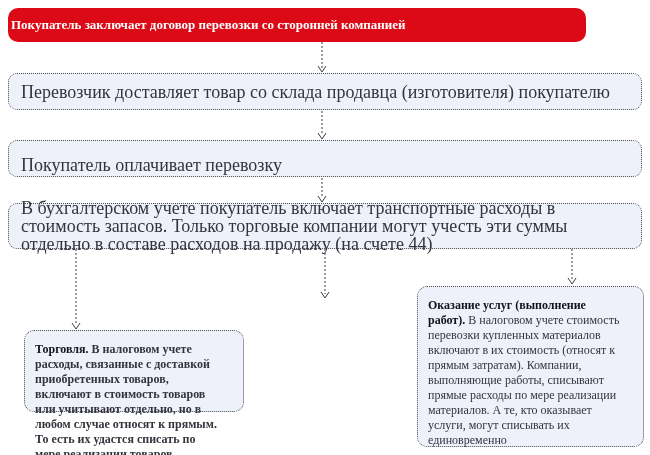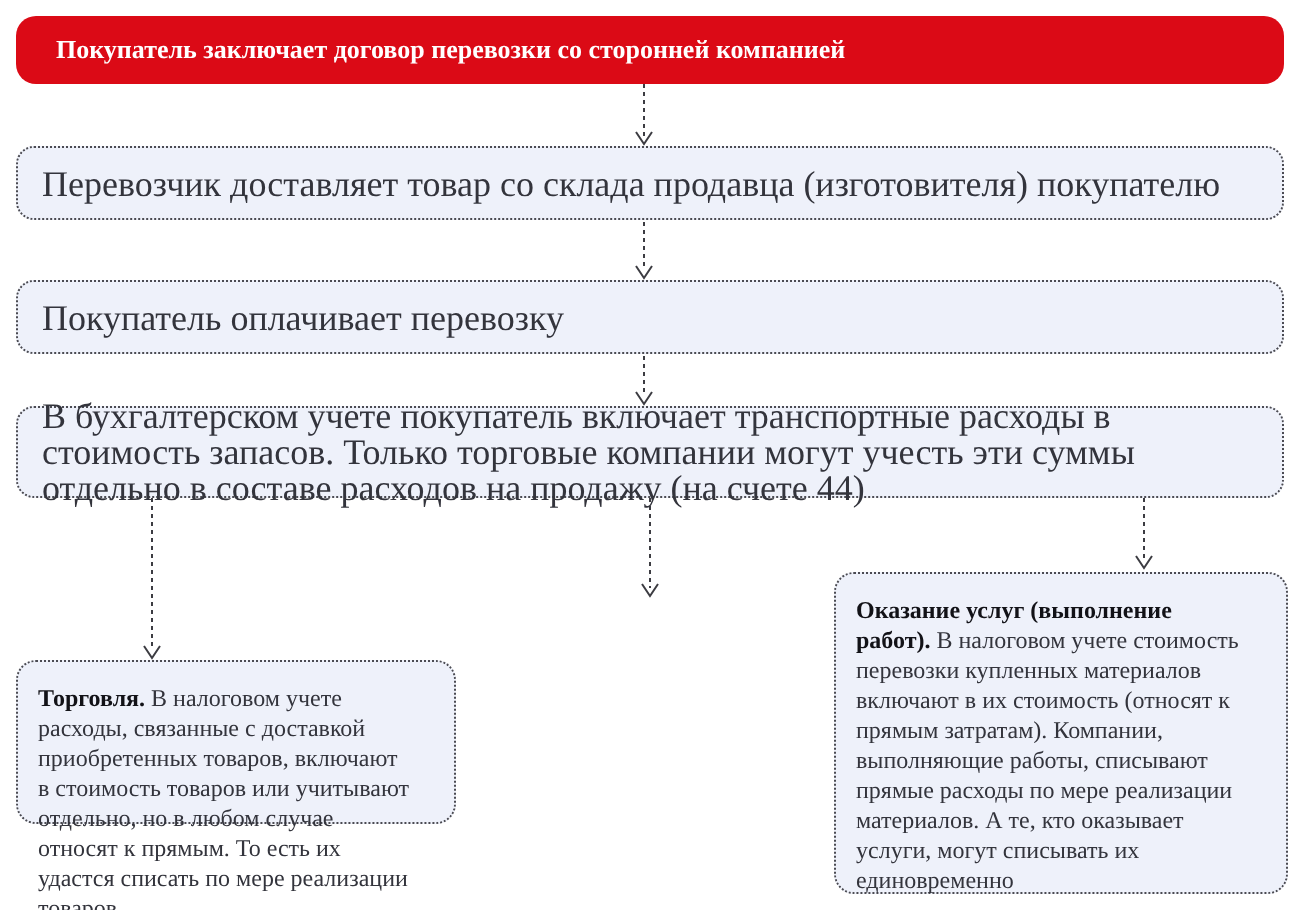--- a/index.html
+++ b/index.html
@@ -12,27 +12,27 @@
   }
   html,body{margin:0;padding:0;background:#ffffff;}
   #canvas{
     position:relative;
     width:650px;height:455px;
     background:#ffffff;
     font-family:"Liberation Serif","DejaVu Serif",serif;
     overflow:hidden;
   }
   .hdr{
-    position:absolute;left:8px;top:8px;width:634px;height:34px;
+    position:absolute;left:8px;top:8px;width:578px;height:34px;
     background:var(--header-bg);
     border-radius:10px;
     color:var(--header-text);
     font-weight:bold;font-size:13px;
     display:flex;align-items:center;
-    padding:0 20px;box-sizing:border-box;
+    padding:0 3px;box-sizing:border-box;
   }
   .box{
     position:absolute;
     background:var(--box-bg);
     border:1px dotted var(--box-border);
     border-radius:9px;
     color:var(--body-text);
     box-sizing:border-box;
   }
   .step{
@@ -83,29 +83,29 @@
   </svg>
   <svg class="arrow" style="left:567px;top:249px;" width="10" height="36">
     <line x1="5" y1="0" x2="5" y2="31"></line>
       <polyline points="1,29 5,35 9,29"></polyline>
   </svg>
 
   <div class="box step" style="top:73px;height:37px;">
     <span>Перевозчик доставляет товар со склада продавца (изготовителя) покупателю</span>
   </div>
 
-  <div class="box step" style="top:140px;height:37px;">
+  <div class="box step" style="top:140px;height:37px;align-items:flex-end;">
     <span>Покупатель оплачивает перевозку</span>
   </div>
 
   <div class="box step" style="top:203px;height:46px;">
     <span>В бухгалтерском учете покупатель включает транспортные расходы в стоимость запасов. Только торговые компании могут учесть эти суммы отдельно в составе расходов на продажу (на счете 44)</span>
   </div>
 
-  <div class="box branch" style="left:8px;top:330px;width:220px;height:82px;">
+  <div class="box branch" style="left:24px;top:330px;width:220px;height:82px;font-weight:bold;">
     <b class="branch-title">Торговля.</b><span> В налоговом учете расходы, связанные с доставкой приобретенных товаров, включают в стоимость товаров или учитывают отдельно, но в любом случае относят к прямым. То есть их удастся списать по мере реализации товаров</span>
   </div>
 
 
   <div class="box branch" style="left:417px;top:286px;width:227px;height:161px;">
     <b class="branch-title">Оказание услуг (выполнение работ).</b><span> В налоговом учете стоимость перевозки купленных материалов включают в их стоимость (относят к прямым затратам). Компании, выполняющие работы, списывают прямые расходы по мере реализации материалов. А те, кто оказывает услуги, могут списывать их единовременно</span>
   </div>
 
 </div>
 

